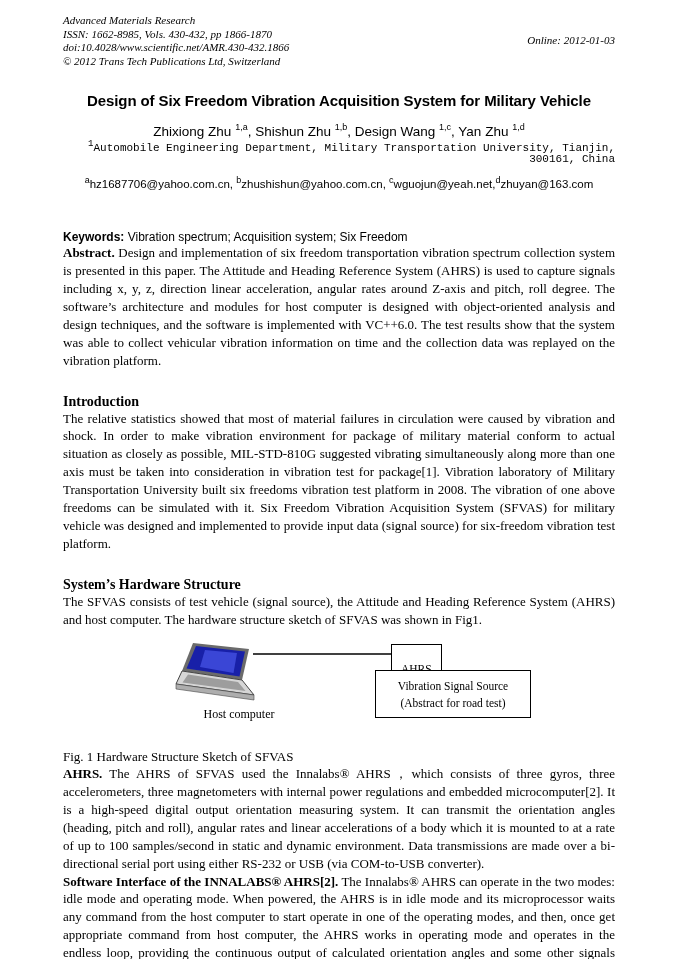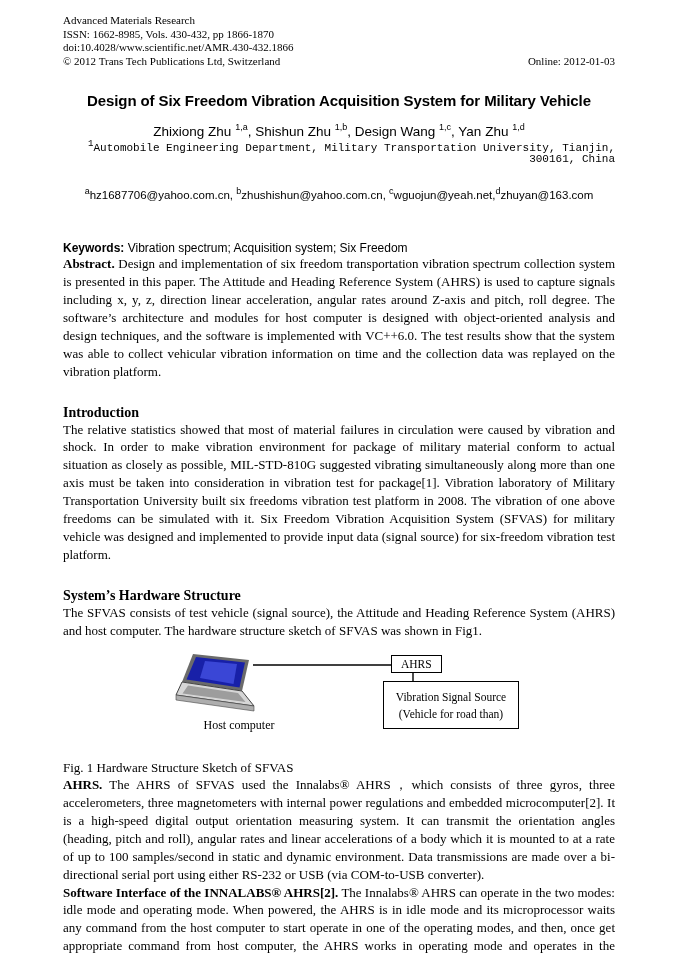--- a/index.html
+++ b/index.html
@@ -1,50 +1,50 @@
 <!DOCTYPE html>
 <html><head>
 <meta charset="utf-8">
 <style>
   html,body{margin:0;padding:0;background:#ffffff}
   body{width:678px;height:959px;font-family:"Liberation Serif",serif;color:#000;overflow:hidden}
   .page{width:552px;padding:14px 63px 0 63px}
 
   
-  .journal-header{display:flex;justify-content:space-between;align-items:flex-end;
-    font-size:11px;line-height:13.5px}
+  .journal-header{display:flex;justify-content:space-between;align-items:center;
+    font-style:italic;font-size:11px;line-height:13.5px}
   .jh-left div{white-space:nowrap}
   .jh-right{white-space:nowrap}
 
   
   .title{font-family:"Liberation Sans",sans-serif;font-weight:bold;font-size:15px;
     text-align:center;margin:24px 0 2px 0;white-space:nowrap;letter-spacing:-0.1px}
   .authors{font-family:"Liberation Sans",sans-serif;font-size:13.5px;text-align:center;
     margin-top:13px;white-space:nowrap}
   .authors sup,.affil sup,.emails sup{font-size:9px}
   .affil{font-family:Liberation Mono, monospace;font-size:11px;text-align:right;}
-  .emails{font-family:"Liberation Sans",sans-serif;font-size:11.5px;text-align:center;margin-top:21px}
+  .emails{font-family:"Liberation Sans",sans-serif;font-size:11.5px;text-align:center;margin-top:10px}
 
   .keywords{font-family:"Liberation Sans",sans-serif;font-size:12px;margin-top:40px}
   .keywords b{font-weight:bold}
 
   
   p.body{font-size:13px;line-height:1.38;text-align:justify;margin:0}
   .abstract{margin-top:26px}
   h2.sect{font-size:14px;font-weight:bold;margin:24px 0 0 0}
   .after-head{margin-top:6px}
   .runin{margin-top:2px}
 
   
   .figure{position:relative;height:102px;margin-top:12px}
   .laptop{position:absolute;left:112px;top:2px}
   .host-label{position:absolute;left:114px;top:66px;width:124px;text-align:center;font-size:12px}
   .ahrs-box{position:absolute;left:328px;top:3px;border:1px solid #000;background:#fff;
-    font-size:11.5px;padding:1px 9px;line-height:14px}
-  .vib-box{position:absolute;left:320px;top:29px;width:136px;height:48px;border:1px solid #000;
+    font-size:11.5px;padding:17px 9px;line-height:14px}
+  .vib-box{position:absolute;left:312px;top:29px;width:156px;height:48px;border:1px solid #000;
     background:#fff;text-align:center;font-size:11.5px;line-height:17px;padding-top:7px;box-sizing:border-box}
   .fig-wires{position:absolute;left:0;top:0;width:552px;height:102px}
   .fig-caption{text-align:left;font-size:13px;margin-top:6px}
 </style>
 </head>
 <body>
 
 <div class="page">
 
   <header class="journal-header">
@@ -91,21 +91,21 @@
       <polygon points="21,3 70,8.5 64.5,33.5 11.5,25.5" fill="#1820a8"></polygon>
       <polygon points="30,7 62,10 58.5,30 25,24" fill="#3a46d6"></polygon>
       <polygon points="7,28 67,37 79,52 1,41" fill="#d6d6d6" stroke="#444" stroke-width="1"></polygon>
       <polygon points="13,31.5 63,39 70.5,48 7.5,39.5" fill="#9d9d9d"></polygon>
       <polygon points="1,41 79,52 79,57 1,46" fill="#aeaeae" stroke="#444" stroke-width="0.6"></polygon>
     </svg>
     <div class="host-label">Host computer</div>
     <div class="ahrs-box">AHRS</div>
     <div class="vib-box">
       <div>Vibration Signal Source</div>
-      <div>(Vehicle for road than)</div>
+      <div>(Abstract for road test)</div>
     </div>
   </div>
   <div class="fig-caption">Fig. 1 Hardware Structure Sketch of SFVAS</div>
 
   <p class="body runin">
     <b>AHRS.</b><span> The AHRS of SFVAS used the Innalabs® AHRS，which consists of three gyros, three accelerometers, three magnetometers with internal power regulations and embedded microcomputer[2]. It is a high-speed digital output orientation measuring system. It can transmit the orientation angles (heading, pitch and roll), angular rates and linear accelerations of a body which it is mounted to at a rate of up to 100 samples/second in static and dynamic environment. Data transmissions are made over a bi-directional serial port using either RS-232 or USB (via COM-to-USB converter).</span>
   </p>
 
   <p class="body runin">
     <b>Software Interface of the INNALABS® AHRS[2].</b><span> The Innalabs® AHRS can operate in the two modes: idle mode and operating mode. When powered, the AHRS is in idle mode and its microprocessor waits any command from the host computer to start operate in one of the operating modes, and then, once get appropriate command from host computer, the AHRS works in operating mode and operates in the endless loop, providing the continuous output of calculated orientation angles and some other signals according to chosen output data format. Finally, the AHRS stop</span>

